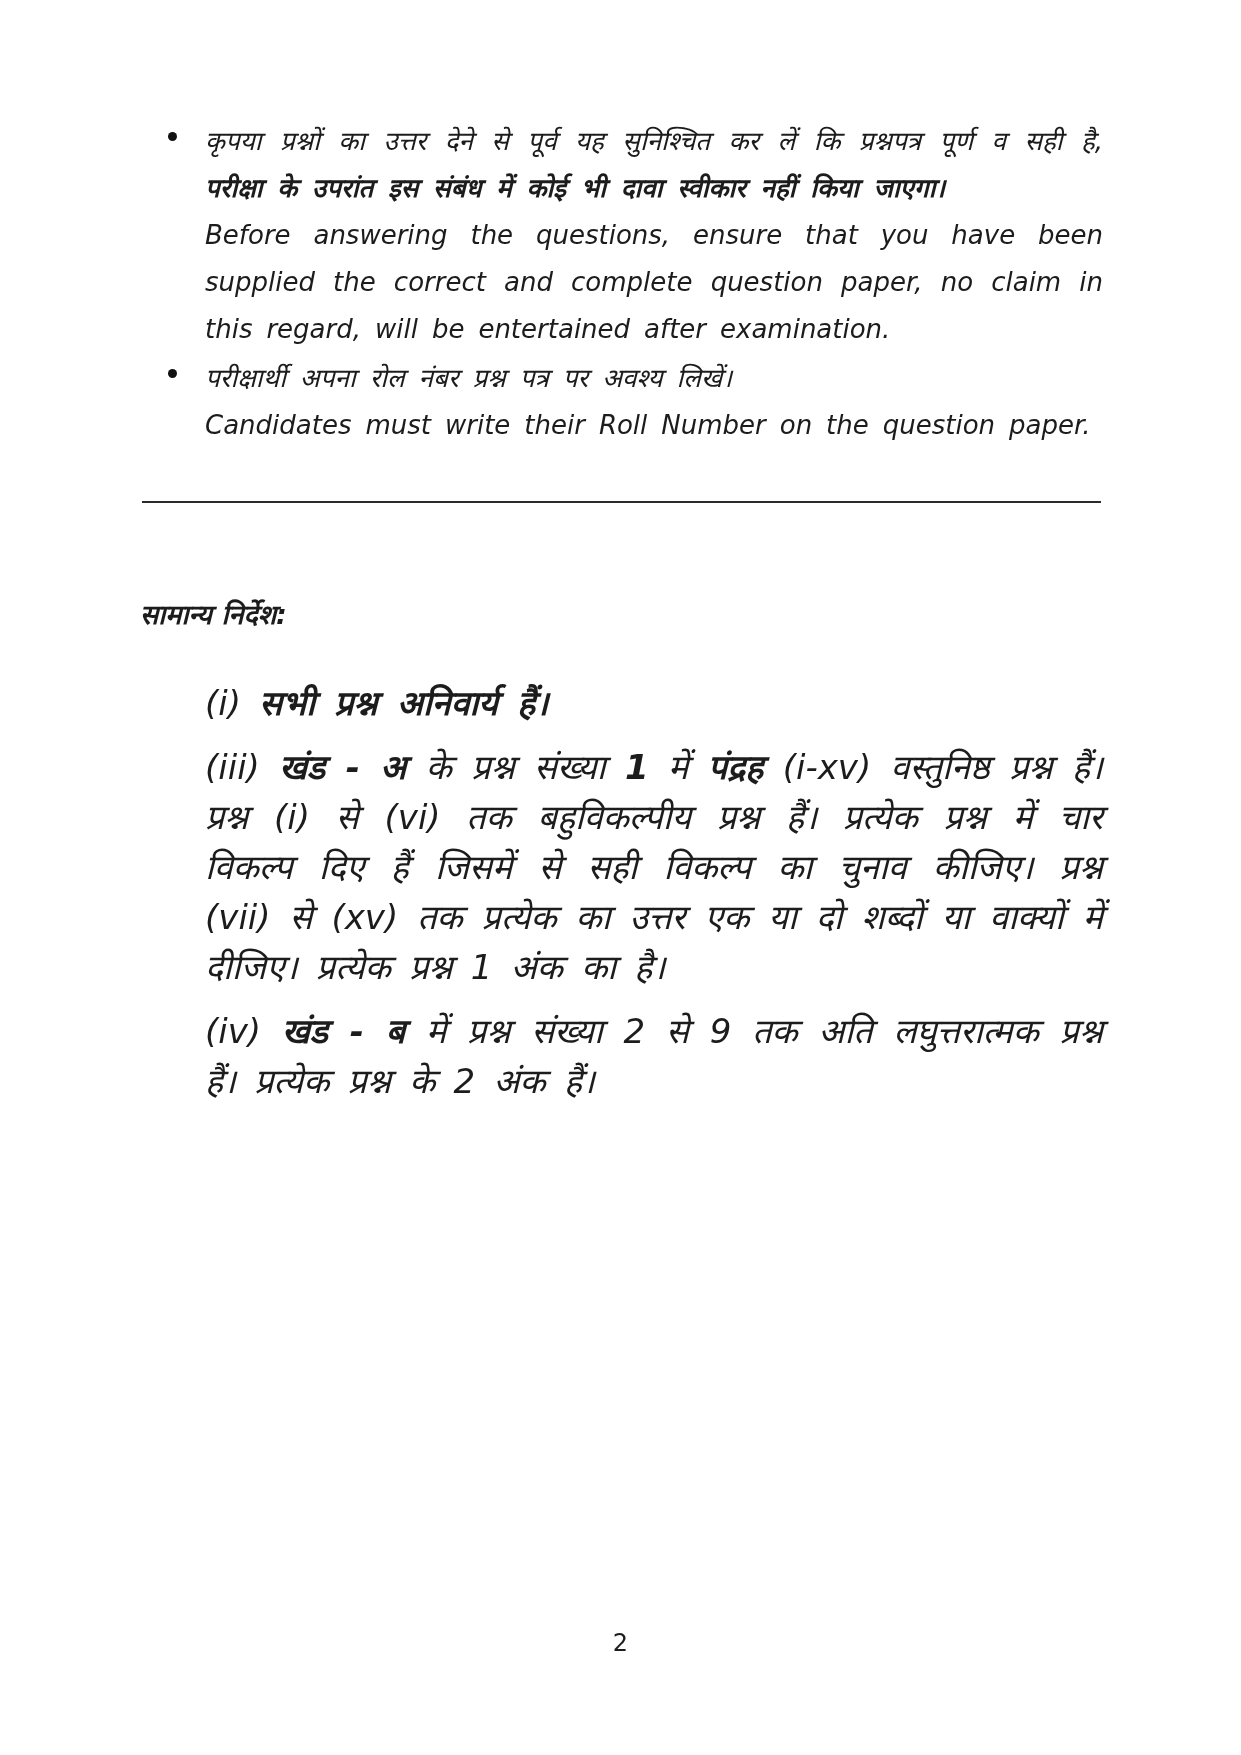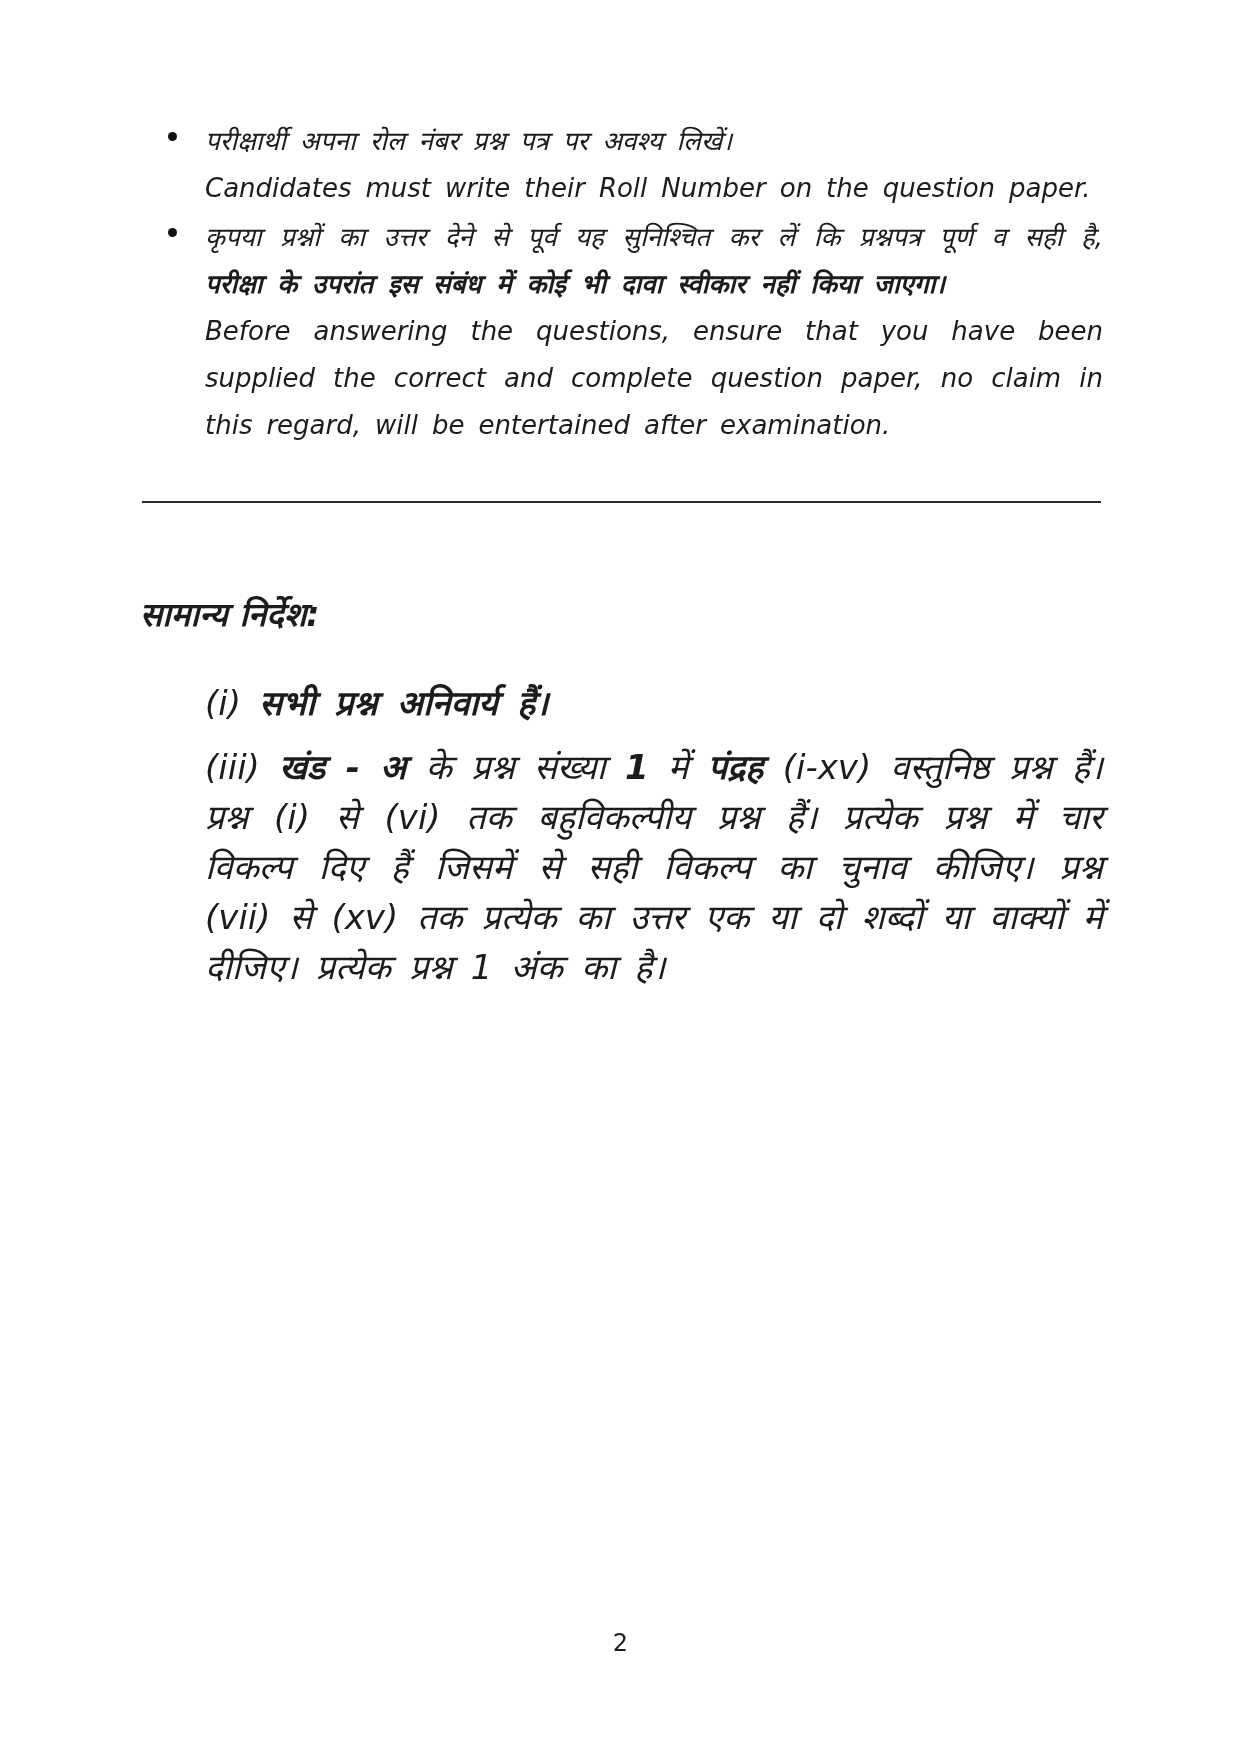--- a/index.html
+++ b/index.html
@@ -41,21 +41,21 @@
     text-align: justify;
     word-spacing: 0.22em;
   }
   .divider {
     border: none;
     border-top: 2px solid #2a2a2a;
     margin: 52px 2px 0 2px;
   }
   .gi-heading {
     margin-top: 95px;
-    font-size: 33px;
+    font-size: 27px;
     font-weight: bold;
     line-height: 34px;
   }
   .instructions {
     margin-top: 46px;
     padding-left: 65px;
   }
   .instruction {
     font-size: 34px;
     line-height: 50px;
@@ -76,34 +76,35 @@
   }
 </style>
 </head>
 <body>
 
 <div class="page">
 
   <ul class="notices">
     <li class="notice-item">
       <span class="bullet-dot"></span>
-      <p class="notice-hindi"><span>परीक्षार्थी अपना रोल नंबर प्रश्न पत्र पर अवश्य लिखें।</span></p>
-      <p class="notice-english">Candidates must write their Roll Number on the question paper.</p>
+      <p class="notice-hindi"><span>कृपया प्रश्नों का उत्तर देने से पूर्व यह सुनिश्चित कर लें कि प्रश्नपत्र पूर्ण व सही है, </span><span class="bold">परीक्षा के उपरांत इस संबंध में कोई भी दावा स्वीकार नहीं किया जाएगा।</span></p>
+      <p class="notice-english">Before answering the questions, ensure that you have been supplied the correct and complete question paper, no claim in this regard, will be entertained after examination.</p>
     </li>
     <li class="notice-item">
       <span class="bullet-dot"></span>
-      <p class="notice-hindi"><span>कृपया प्रश्नों का उत्तर देने से पूर्व यह सुनिश्चित कर लें कि प्रश्नपत्र पूर्ण व सही है, </span><span class="bold">परीक्षा के उपरांत इस संबंध में कोई भी दावा स्वीकार नहीं किया जाएगा।</span></p>
-      <p class="notice-english">Before answering the questions, ensure that you have been supplied the correct and complete question paper, no claim in this regard, will be entertained after examination.</p>
+      <p class="notice-hindi"><span>परीक्षार्थी अपना रोल नंबर प्रश्न पत्र पर अवश्य लिखें।</span></p>
+      <p class="notice-english">Candidates must write their Roll Number on the question paper.</p>
     </li>
   </ul>
 
   <hr class="divider">
 
   <h2 class="gi-heading">सामान्य निर्देश:</h2>
 
   <div class="instructions">
     <p class="instruction"><span>(i) </span><span class="bold">सभी प्रश्न अनिवार्य हैं।</span></p>
     <p class="instruction"><span>(iii) </span><span class="bold">खंड - अ</span><span> के प्रश्न संख्या </span><span class="bold">1</span><span> में </span><span class="bold">पंद्रह</span><span> (i-xv) वस्तुनिष्ठ प्रश्न हैं। प्रश्न (i) से (vi) तक बहुविकल्पीय प्रश्न हैं। प्रत्येक प्रश्न में चार विकल्प दिए हैं जिसमें से सही विकल्प का चुनाव कीजिए। प्रश्न (vii) से (xv) तक प्रत्येक का उत्तर एक या दो शब्दों या वाक्यों में दीजिए। प्रत्येक प्रश्न 1 अंक का है।</span></p>
+    <p class="instruction"><span>(iv) </span><span class="bold">खंड - ब</span><span> में प्रश्न संख्या 2 से 9 तक अति लघुत्तरात्मक प्रश्न हैं। प्रत्येक प्रश्न के 2 अंक हैं।</span></p>
   </div>
 
   <div class="page-number">2</div>
 
 </div>
 
 </body></html>

